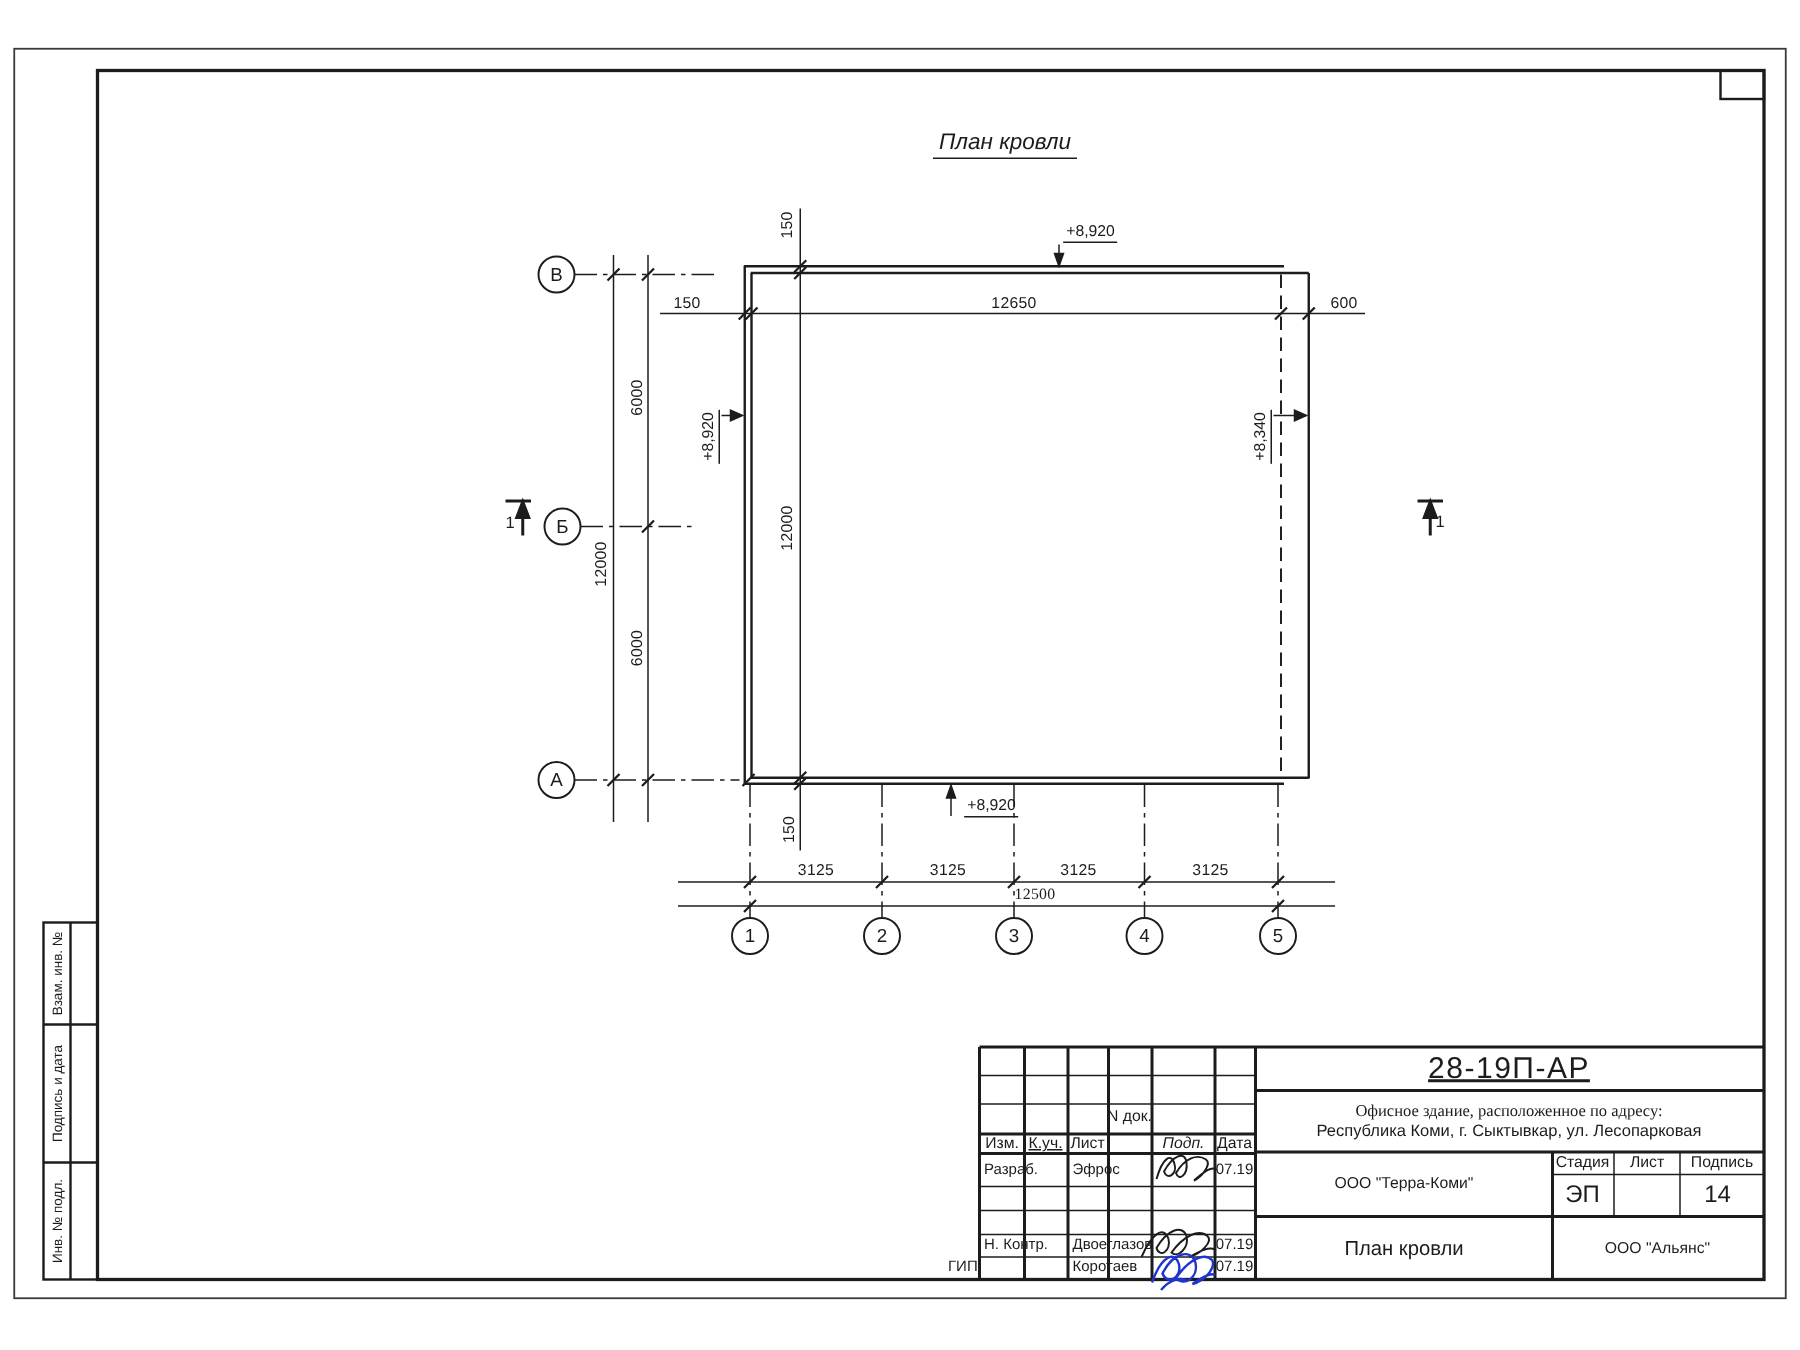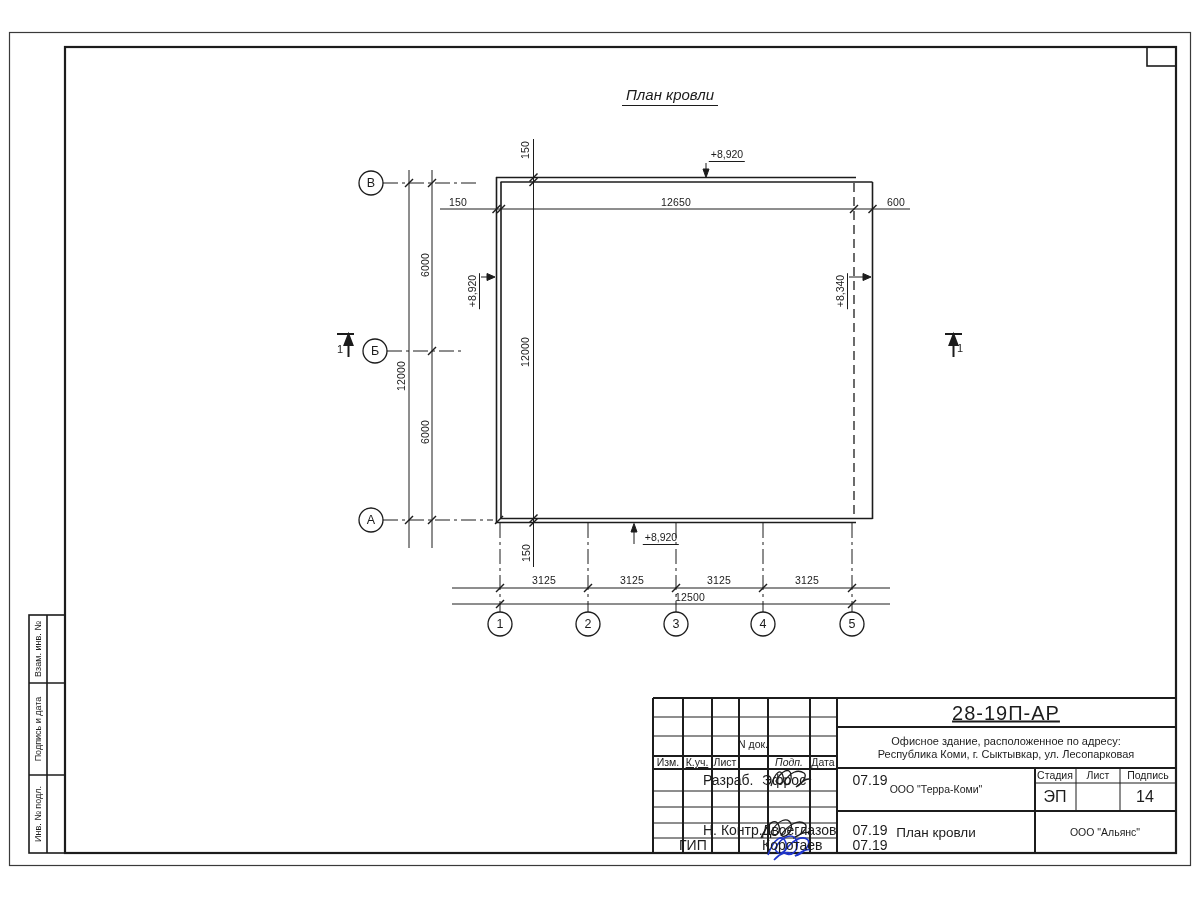--- a/index.html
+++ b/index.html
@@ -9,21 +9,21 @@
   .t{position:absolute;transform:translate(-50%,-50%);white-space:nowrap;color:#1c1c1c;}
   .rot{transform:translate(-50%,-50%) rotate(-90deg);}
   .dim{font-size:10.5px;letter-spacing:0.2px;}
   .lvl{font-size:10.5px;border-bottom:1px solid #1c1c1c;padding:0 2px 1px 2px;}
   .lvl-rot{font-size:10.5px;border-bottom:1px solid #1c1c1c;padding:0 2px 1px 2px;}
   .axis-lab{font-size:12.5px;}
   .sec-num{font-size:11px;}
   .heading{font-size:15px;font-style:italic;border-bottom:1.2px solid #1c1c1c;padding:0 4px 2px 4px;}
   .strip-lab{font-size:9px;}
   .tb{font-size:10.5px;}
-  .tb-small{font-size:14px;margin-left:47px;}
+  .tb-small{font-size:10px;}
   .tl{position:absolute;transform:translate(0,-50%);white-space:nowrap;}
   .docnum{font-size:20px;letter-spacing:1px;text-decoration:underline;}
   .addr{font-size:11px;}
   .stage-val{font-size:16px;}
   .dtitle{font-size:13.5px;}
 </style>
 </head>
 <body>
 
 <div class="sheet">
@@ -188,21 +188,21 @@
 <div class="t rot dim" style="left:425px;top:432px;">6000</div>
 
 <div class="t rot dim" style="left:525px;top:150px;">150</div>
 <div class="t rot dim" style="left:525px;top:352px;">12000</div>
 <div class="t rot dim" style="left:526px;top:553px;">150</div>
 
 <div class="t dim" style="left:544px;top:580px;">3125</div>
 <div class="t dim" style="left:632px;top:580px;">3125</div>
 <div class="t dim" style="left:719px;top:580px;">3125</div>
 <div class="t dim" style="left:807px;top:580px;">3125</div>
-<div class="t dim" style="left:690px;top:597px;">12500</div>
+<div class="t dim" style="left:690px;top:597px;font-family:Liberation Serif, serif;">12500</div>
 
 <div class="t lvl" style="left:727px;top:155px;">+8,920</div>
 <div class="t lvl" style="left:661px;top:538px;">+8,920</div>
 <div class="t rot lvl-rot" style="left:473px;top:291px;">+8,920</div>
 <div class="t rot lvl-rot" style="left:841px;top:291px;">+8,340</div>
 
 <div class="t sec-num" style="left:340px;top:349px;">1</div>
 <div class="t sec-num" style="left:960px;top:348px;">1</div>
 
 <div class="t axis-lab" style="left:371px;top:183px;">В</div>
@@ -212,21 +212,21 @@
 <div class="t axis-lab" style="left:588px;top:624px;">2</div>
 <div class="t axis-lab" style="left:676px;top:624px;">3</div>
 <div class="t axis-lab" style="left:763px;top:624px;">4</div>
 <div class="t axis-lab" style="left:852px;top:624px;">5</div>
 
 <div class="t rot strip-lab" style="left:38px;top:649px;">Взам. инв. №</div>
 <div class="t rot strip-lab" style="left:38px;top:729px;">Подпись и дата</div>
 <div class="t rot strip-lab" style="left:38px;top:814px;">Инв. № подл.</div>
 
 <div class="t docnum" style="left:1006px;top:713px;">28-19П-АР</div>
-<div class="t addr" style="left:1006px;top:741px;">Офисное здание, расположенное по адресу:</div>
+<div class="t addr" style="left:1006px;top:741px;font-family:Liberation Serif, serif;">Офисное здание, расположенное по адресу:</div>
 <div class="t addr" style="left:1006px;top:754px;">Республика Коми, г. Сыктывкар, ул. Лесопарковая</div>
 
 <div class="t tb" style="left:668px;top:762px;">Изм.</div>
 <div class="t tb" style="left:697px;top:762px;text-decoration:underline;">К.уч.</div>
 <div class="t tb" style="left:725px;top:762px;">Лист</div>
 <div class="t tb" style="left:753px;top:744px;">N док.</div>
 <div class="t tb" style="left:789px;top:762px;font-style:italic;">Подп.</div>
 <div class="t tb" style="left:823px;top:762px;">Дата</div>
 
 <div class="tl tb-small" style="left:656px;top:780px;">Разраб.</div>

